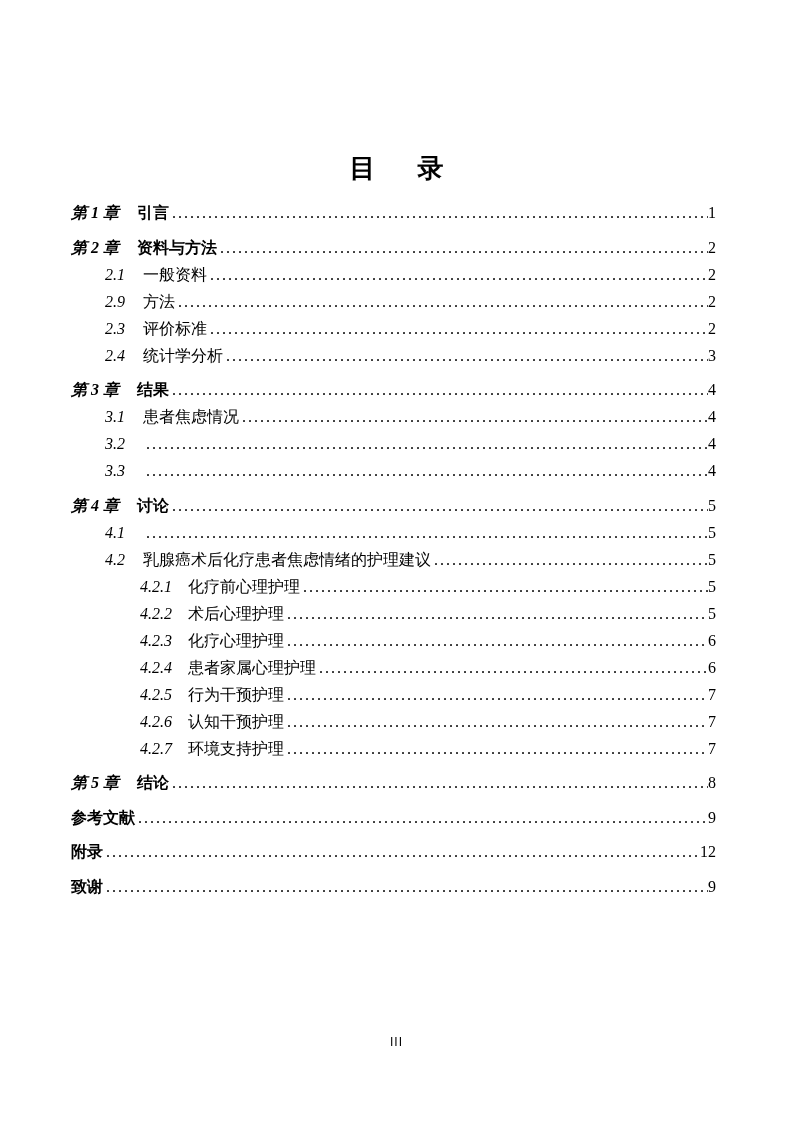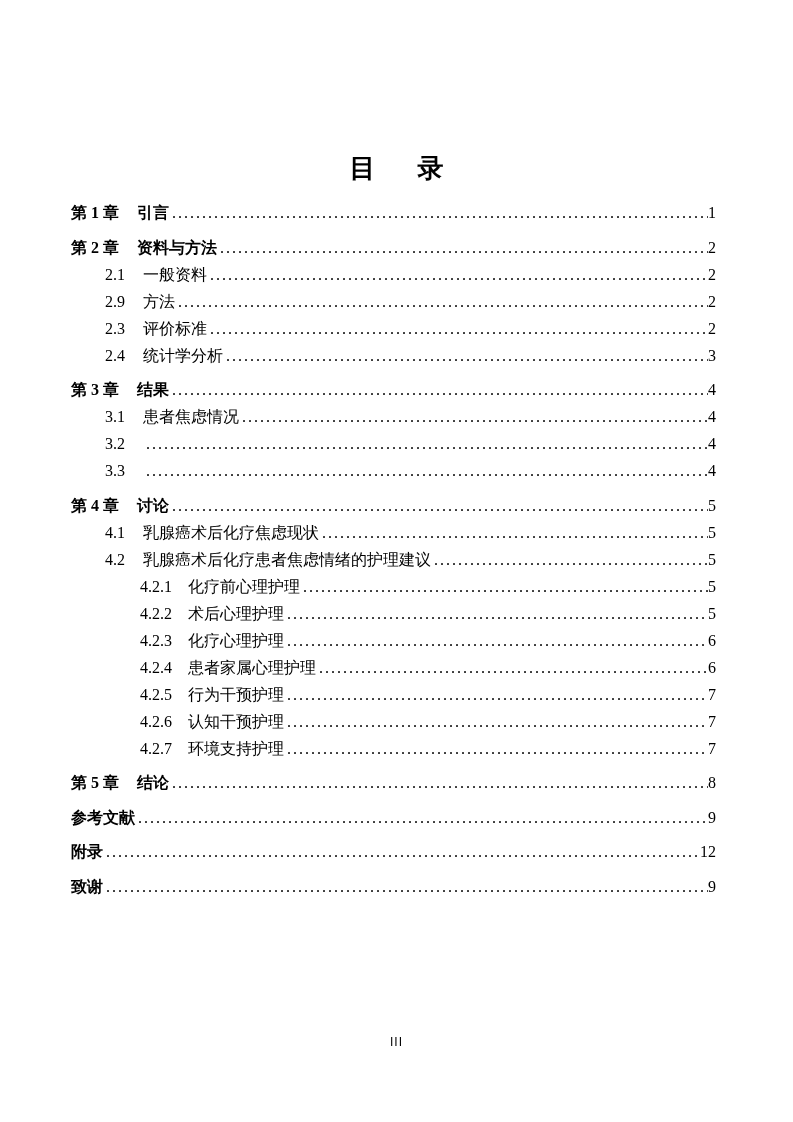--- a/index.html
+++ b/index.html
@@ -31,21 +31,21 @@
   }
   .row {
     display: flex;
     align-items: baseline;
     line-height: 27px;
     font-size: 16px;
   }
   .row.lvl0 { font-weight: bold; margin-top: 7.5px; }
   .row.lvl1 { padding-left: 34px; }
   .row.lvl2 { padding-left: 69px; }
-  .num { flex: 0 0 auto; white-space: pre; }
+  .num { flex: 0 0 auto; white-space: pre; font-style: italic; }
   .lvl0 .num { width: 66px; }
   .lvl1 .num { width: 38px; }
   .lvl2 .num { width: 48px; }
   .ttl { flex: 0 0 auto; white-space: nowrap; }
   .leader {
     flex: 1 1 auto;
     min-width: 0;
     overflow: hidden;
     white-space: nowrap;
     letter-spacing: 2px;
@@ -131,21 +131,20 @@
     <span class="pg">4</span>
   </div>
       <div class="row lvl0">
     <span class="num">第 4 章</span>
     <span class="ttl">讨论</span>
     <span class="leader">................................................................................................................................................................................................................................................</span>
     <span class="pg">5</span>
   </div>
       <div class="row lvl1">
     <span class="num">4.1</span>
-    <span class="ttl">乳腺癌术后化疗焦虑现状</span>
     <span class="leader">................................................................................................................................................................................................................................................</span>
     <span class="pg">5</span>
   </div>
       <div class="row lvl1">
     <span class="num">4.2</span>
     <span class="ttl">乳腺癌术后化疗患者焦虑情绪的护理建议</span>
     <span class="leader">................................................................................................................................................................................................................................................</span>
     <span class="pg">5</span>
   </div>
       <div class="row lvl2">

